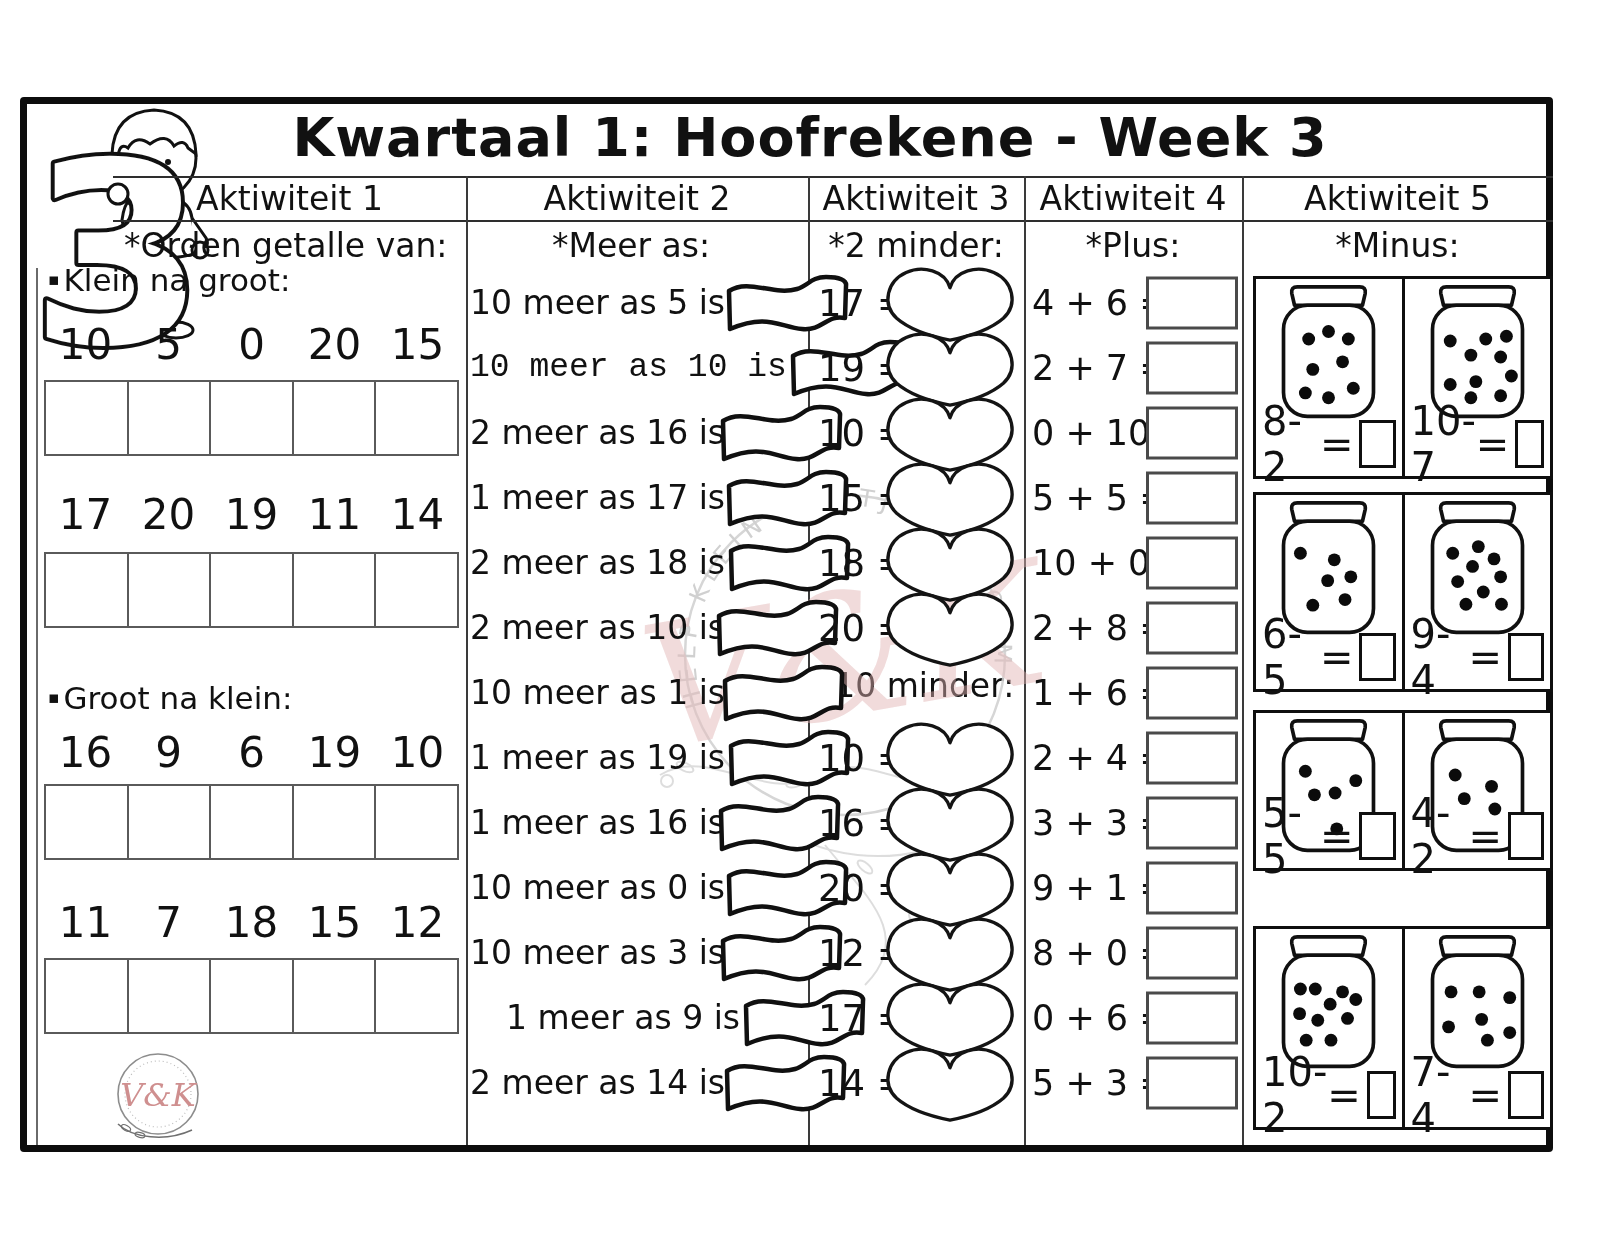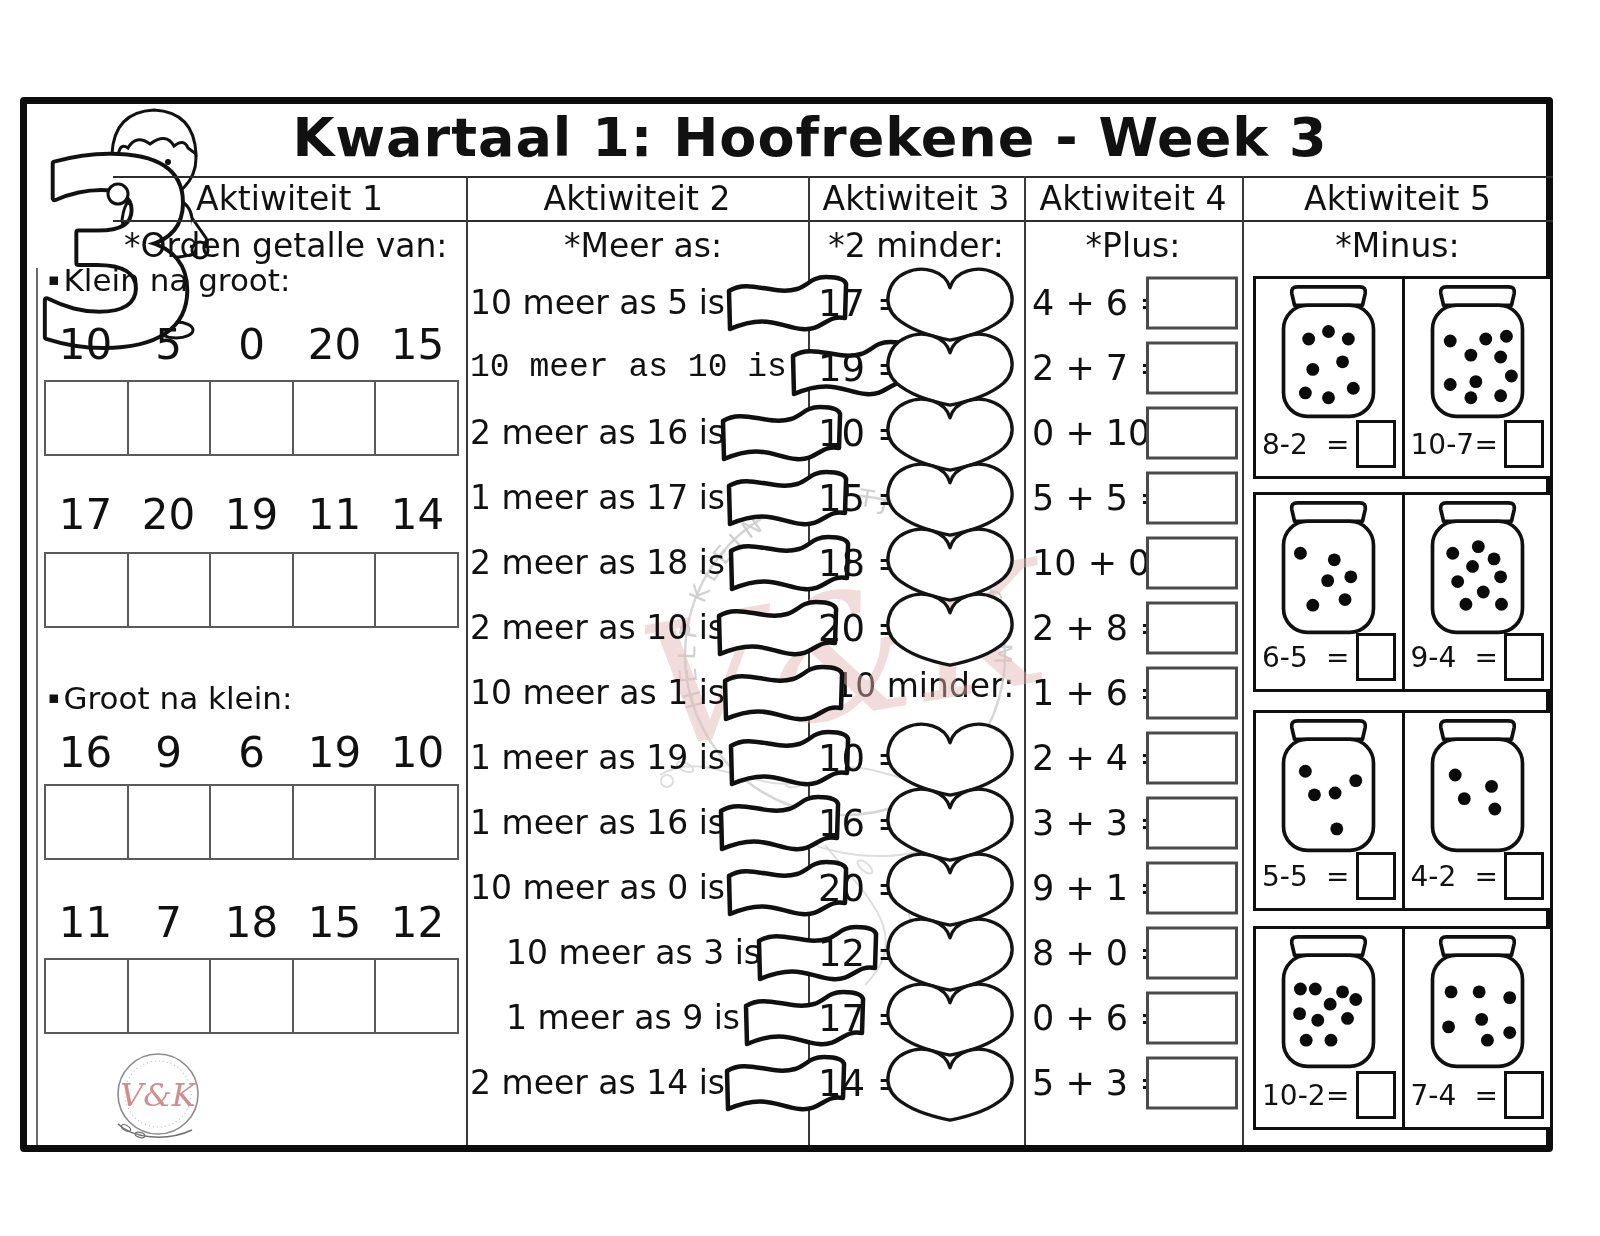--- a/index.html
+++ b/index.html
@@ -40,21 +40,21 @@
   .row4 .ansbox{position:absolute;right:4px;top:50%;transform:translateY(-50%);
         width:92px;height:53px;border:3px solid #4a4a4a;box-sizing:border-box;background:#fff}
   
   .jargroup{position:absolute;left:1253px;width:300px;border:3px solid #0f0f0f;
         box-sizing:border-box;display:flex;background:#fff}
   .jarcell{flex:1;position:relative}
   .jarcell + .jarcell{border-left:3px solid #0f0f0f}
   .jar{display:block;margin:5px auto 0;width:101px;height:138px}
   .jar path,.jar rect{fill:#fff;stroke:#101010;stroke-width:4;stroke-linejoin:round}
   .jar circle{fill:#0b0b0b}
-  .jeq{position:absolute;left:6px;right:6px;bottom:6px;height:52px;display:flex;align-items:center;font-size:28px}
+  .jeq{position:absolute;left:6px;right:6px;bottom:6px;height:52px;display:flex;align-items:center;font-size:40px}
   .jeq .sp{flex:1}
   .jeq .eqs{margin-right:6px}
   .jeq .jbox{width:40px;height:48px;border:3px solid #0f0f0f;box-sizing:border-box;background:#fff}
   
   .credit{position:absolute;left:244px;top:1079px;font-size:33px;font-weight:700;
         font-style:italic;white-space:nowrap}
   .boy{position:absolute;left:34px;top:100px}
   .logo{position:absolute;left:70px;top:1048px}
   .wm{position:absolute;left:615px;top:415px;pointer-events:none}
 </style>
@@ -95,21 +95,21 @@
   <div class="vline" style="left:1242px;top:176px;height:969px"></div>
   <div class="vline thin" style="left:36px;top:268px;height:877px"></div>
 
   <div class="colhead" style="left:113px;width:353px">Aktiwiteit 1</div>
   <div class="colhead" style="left:466px;width:342px">Aktiwiteit 2</div>
   <div class="colhead" style="left:808px;width:216px">Aktiwiteit 3</div>
   <div class="colhead" style="left:1024px;width:218px">Aktiwiteit 4</div>
   <div class="colhead" style="left:1242px;width:311px">Aktiwiteit 5</div>
 
   <div class="subhead" style="left:124px;text-align:left">*Orden getalle van:</div>
-  <div class="subhead" style="left:472px;width:342px">*Meer as:</div>
+  <div class="subhead" style="left:460px;width:342px">*Meer as:</div>
   <div class="subhead" style="left:808px;width:216px">*2 minder:</div>
   <div class="subhead" style="left:808px;width:216px;top:666px">*10 minder:</div>
   <div class="subhead" style="left:1024px;width:218px">*Plus:</div>
   <div class="subhead" style="left:1242px;width:311px">*Minus:</div>
 
   <svg class="logo" width="170" height="100" viewBox="0 0 170 100">
     <circle cx="88" cy="46" r="40" fill="none" stroke="#8d8d8d" stroke-width="1.6"></circle>
     <circle cx="88" cy="46" r="33" fill="none" stroke="#bdbdbd" stroke-width="1.2" stroke-dasharray="1,3"></circle>
     <text x="88" y="58" text-anchor="middle" font-size="32" font-style="italic" font-family="DejaVu Serif, serif" fill="#cf8f8f">V&amp;K</text>
     <path d="M48,76 C62,90 96,94 122,82" fill="none" stroke="#6f6f6f" stroke-width="1.5"></path>
@@ -253,21 +253,21 @@
       <svg class="flag" width="128" height="62" viewBox="0 0 128 62" style="transform: translateX(-10px);">
       <path d="M6,19 C26,6 50,24 74,17 C85,14 88,5 103,5 C116,5 124,8 123,14 L122,46 C104,42 100,59 79,57 C57,55 44,41 7,57 Z"></path>
     </svg>
     </div>
     <div class="row2" style="top: 855px;">
       <span class="txt">10 meer as 0 is</span>
       <svg class="flag" width="128" height="62" viewBox="0 0 128 62" style="transform: translateX(-2px);">
       <path d="M6,19 C26,6 50,24 74,17 C85,14 88,5 103,5 C116,5 124,8 123,14 L122,46 C104,42 100,59 79,57 C57,55 44,41 7,57 Z"></path>
     </svg>
     </div>
-    <div class="row2" style="top: 920px; margin-left: 36px;">
+    <div class="row2" style="top: 920px;">
       <span class="txt">10 meer as 3 is</span>
       <svg class="flag" width="128" height="62" viewBox="0 0 128 62" style="transform: translateX(-8px);">
       <path d="M6,19 C26,6 50,24 74,17 C85,14 88,5 103,5 C116,5 124,8 123,14 L122,46 C104,42 100,59 79,57 C57,55 44,41 7,57 Z"></path>
     </svg>
     </div>
     <div class="row2" style="top: 985px; margin-left: 36px;">
       <span class="txt">1 meer as 9 is</span>
       <svg class="flag" width="128" height="62" viewBox="0 0 128 62" style="transform: translateX(0px);">
       <path d="M6,19 C26,6 50,24 74,17 C85,14 88,5 103,5 C116,5 124,8 123,14 L122,46 C104,42 100,59 79,57 C57,55 44,41 7,57 Z"></path>
     </svg>
@@ -480,21 +480,21 @@
           <circle cx="81.1" cy="113.4" r="7"></circle>
         </svg>
         <div class="jeq">
           <span>9-4</span>
           <span class="sp"></span>
           <span class="eqs">=</span>
           <div class="jbox"></div>
         </div>
       </div>
     </div>
-    <div class="jargroup" style="top: 710px; height: 201px; justify-content: center;">
+    <div class="jargroup" style="top: 710px; height: 161px; justify-content: center;">
       <div class="jarcell">
         <svg viewBox="0 0 110 150" class="jar">
           <path d="M21,3 L89,3 Q96,3 95,10 L92,23 L18,23 L15,10 Q14,3 21,3 Z"></path>
           <rect x="6" y="23" width="98" height="121" rx="26"></rect>
           <circle cx="29.8" cy="57.8" r="7"></circle>
           <circle cx="84.7" cy="68.1" r="7"></circle>
           <circle cx="39.7" cy="83.5" r="7"></circle>
           <circle cx="62.2" cy="81.5" r="7"></circle>
           <circle cx="64.0" cy="120.6" r="7"></circle>
         </svg>

